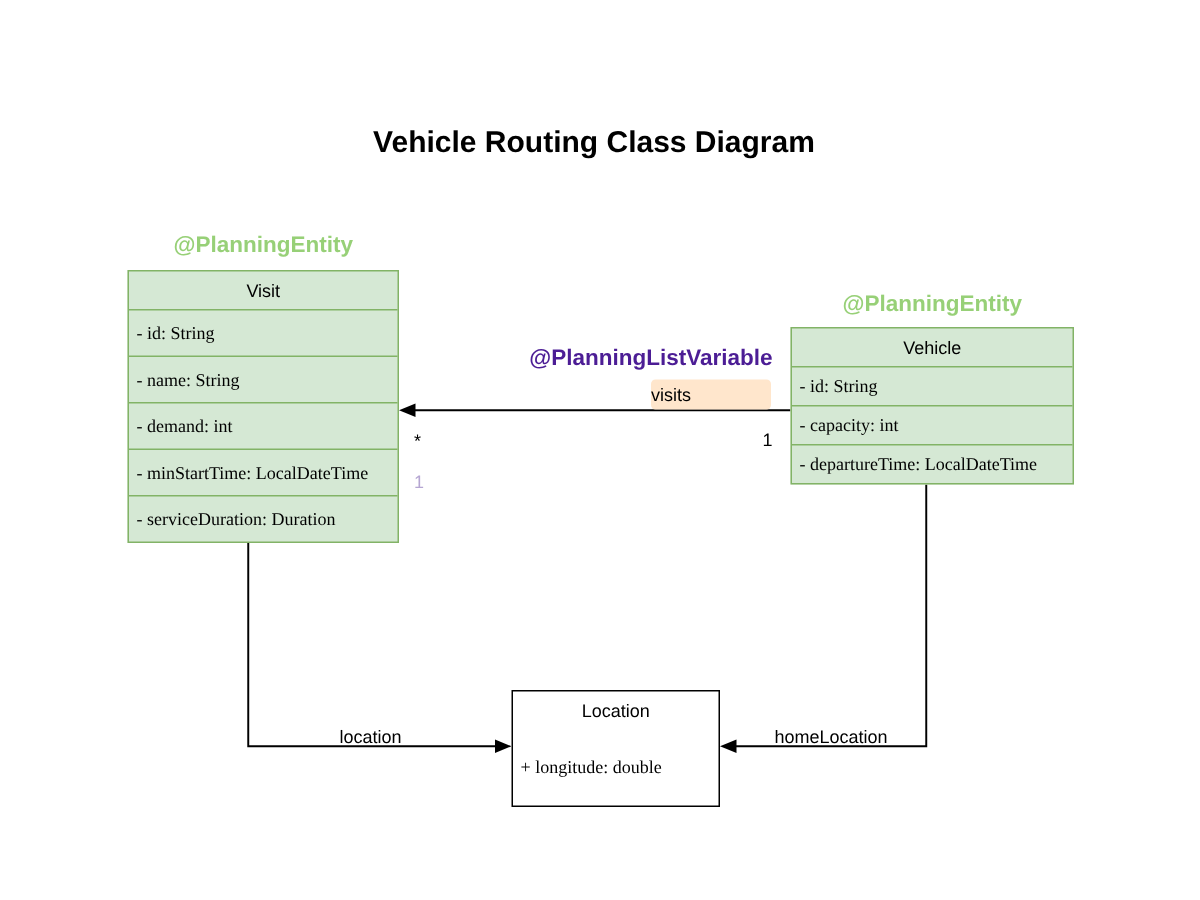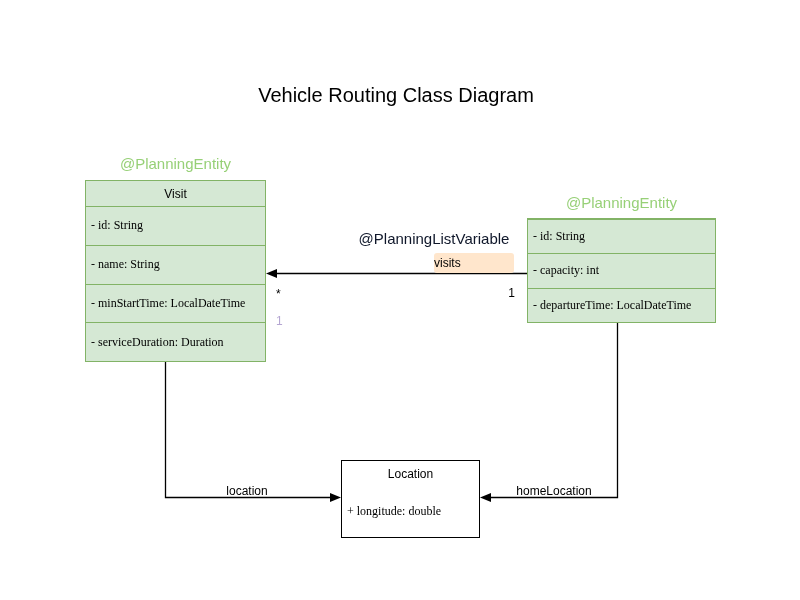--- a/index.html
+++ b/index.html
@@ -13,32 +13,32 @@
     height: 600px;
     background: #ffffff;
     overflow: hidden;
   }
   .abs { position: absolute; }
 
   .diagram-title {
     left: 0; top: 84px; width: 792px;
     text-align: center;
     font-size: 20px;
-    font-weight: normal;
+    font-weight: bold;
     color: #000000;
   }
 
   .annotation {
     font-size: 15px;
-    font-weight: normal;
+    font-weight: bold;
     text-align: center;
     white-space: nowrap;
   }
   .annotation-green { color: #97d077; }
-  .annotation-orange { color: #0f172a; }
+  .annotation-orange { color: #4c1d95; }
 
   .uml-class {
     box-sizing: border-box;
     display: flex;
     flex-direction: column;
     font-size: 12px;
     color: #000000;
   }
   .uml-class.green {
     background: #d5e8d4;
@@ -119,27 +119,29 @@
       <polygon points="480,497.5 491,493 491,502" fill="#000000"></polygon>
     </g>
   </svg>
 
   <div class="abs annotation annotation-green" style="left:85px; top:155px; width:181px;">@PlanningEntity</div>
 
   <div class="abs uml-class green" style="left:85px; top:180px; width:181px; height:182px;">
     <div class="uml-class-header">Visit</div>
     <div class="uml-row">- id: String</div>
     <div class="uml-row">- name: String</div>
+    <div class="uml-row">- demand: int</div>
     <div class="uml-row">- minStartTime: LocalDateTime</div>
     <div class="uml-row">- serviceDuration: Duration</div>
   </div>
 
   <div class="abs annotation annotation-green" style="left:527px; top:194px; width:189px;">@PlanningEntity</div>
 
   <div class="abs uml-class green" style="left:527px; top:218px; width:189px; height:105px;">
+    <div class="uml-class-header">Vehicle</div>
     <div class="uml-row">- id: String</div>
     <div class="uml-row">- capacity: int</div>
     <div class="uml-row">- departureTime: LocalDateTime</div>
   </div>
 
   <div class="abs uml-class plain" style="left:341px; top:460px; width:139px; height:78px;">
     <div class="uml-class-header">Location</div>
     <div class="uml-row">+ longitude: double</div>
   </div>
 

